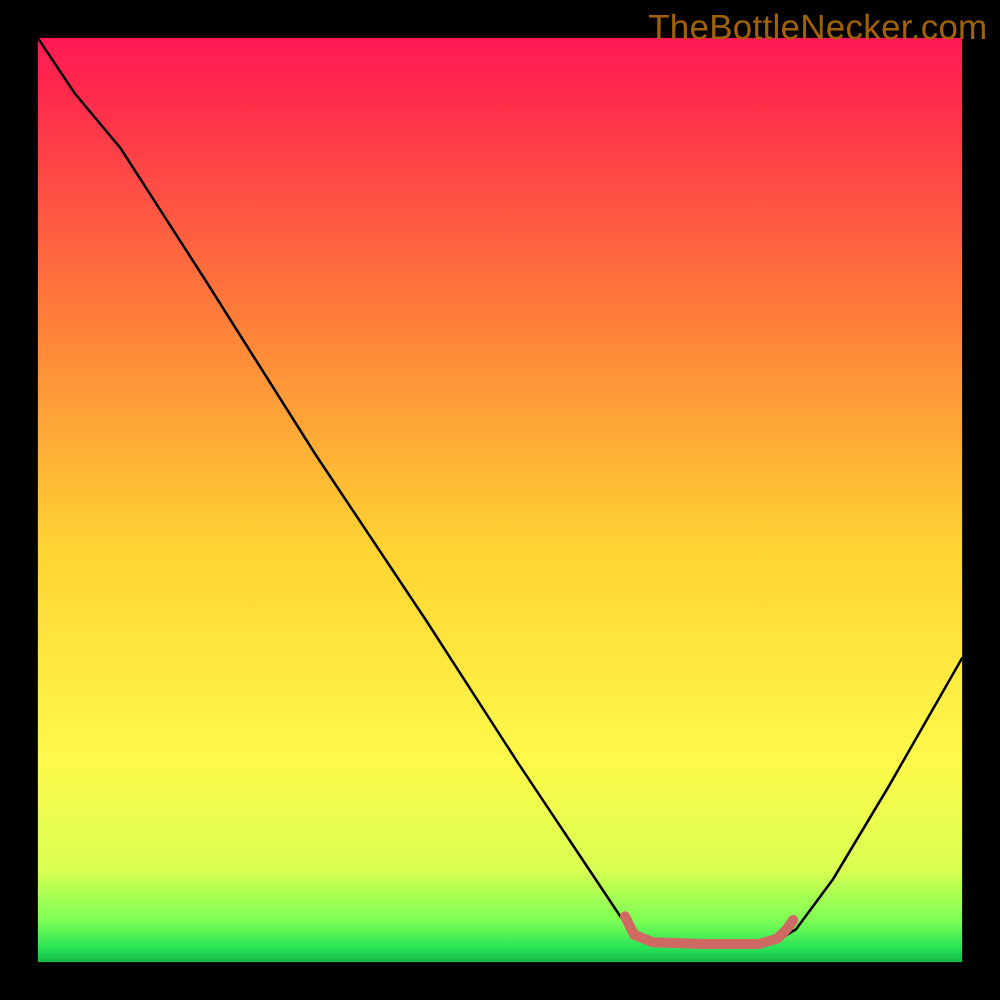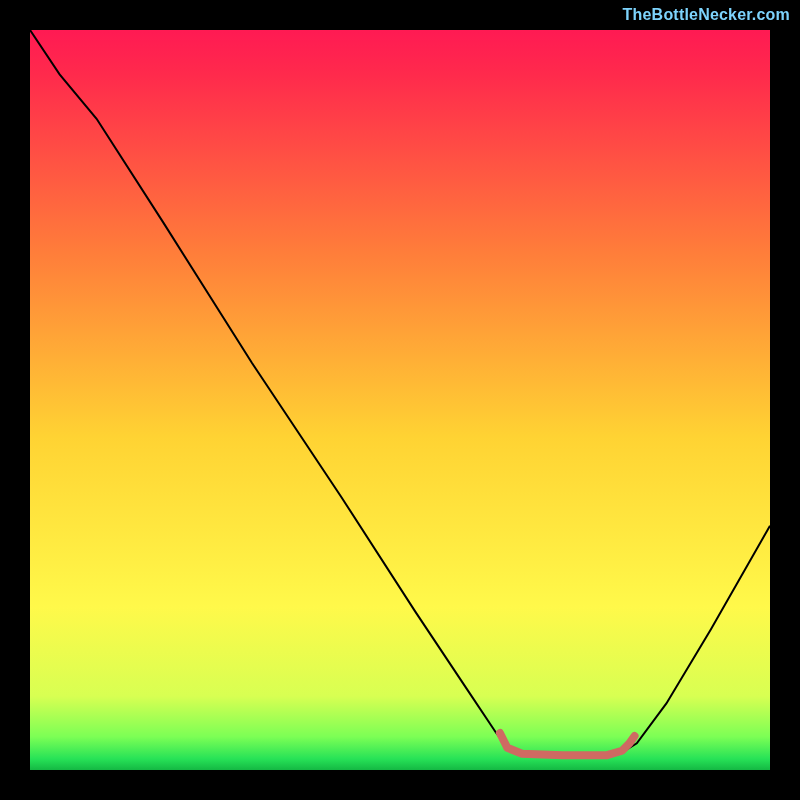--- a/index.html
+++ b/index.html
@@ -14,23 +14,23 @@
   .stage {
     position: relative;
     width: 800px;
     height: 800px;
     background: #000;
   }
   .watermark {
     position: absolute;
     top: 6px;
     right: 10px;
-    color: #7dd3fc;
-    font-size: 16px;
-    font-weight: 700;
+    color: #a16207;
+    font-size: 28px;
+    font-weight: 400;
     letter-spacing: 0.2px;
     user-select: none;
     z-index: 5;
   }
   .plot {
     position: absolute;
     left: 30px;
     top: 30px;
     width: 740px;
     height: 740px;

